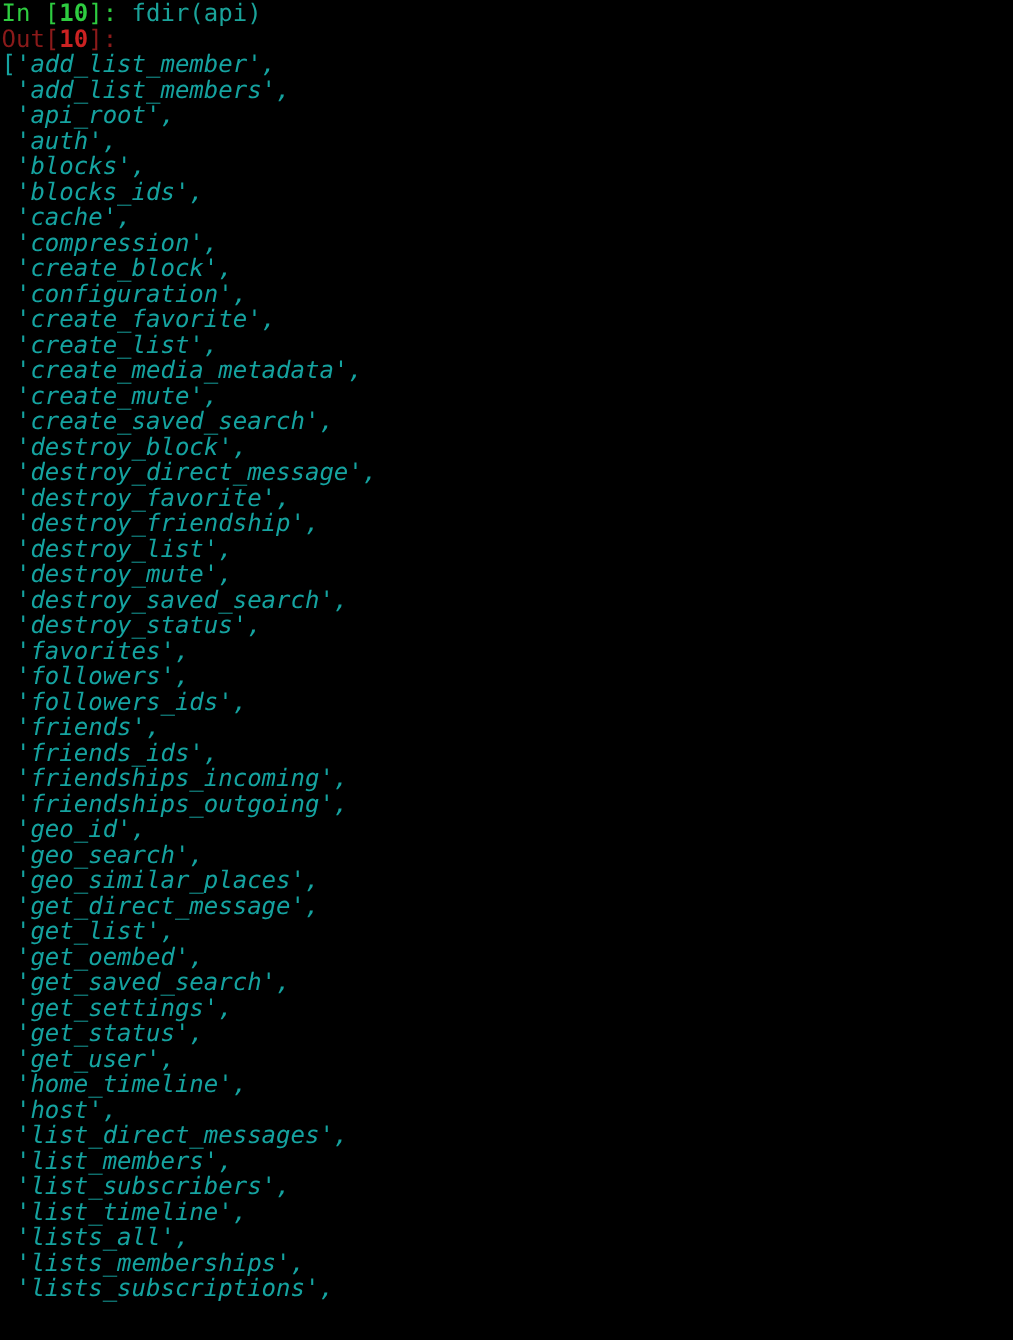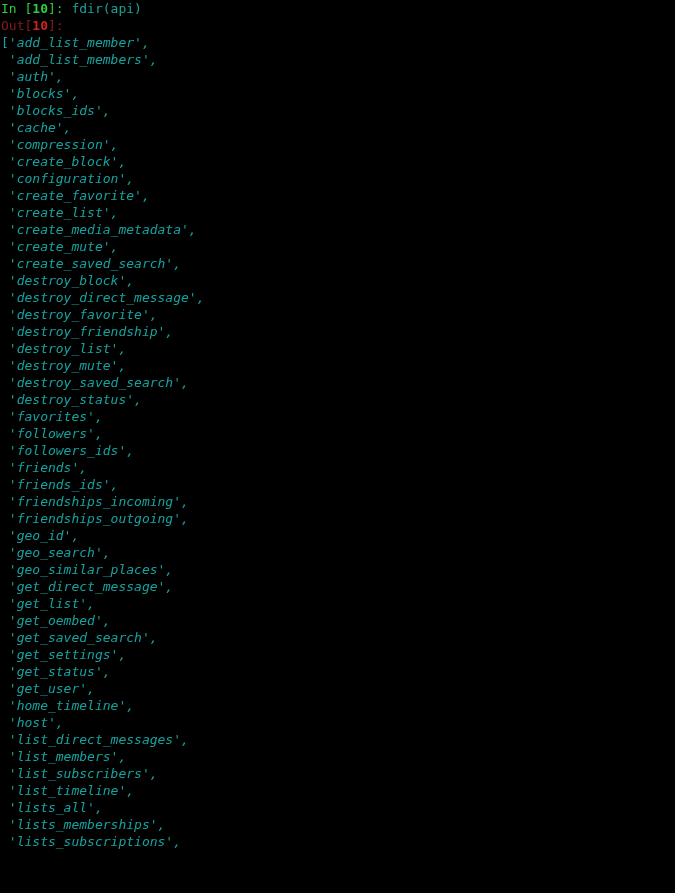--- a/index.html
+++ b/index.html
@@ -18,21 +18,21 @@
     width: 675px;
     height: 893px;
     background: #000000;
     padding: 0;
     box-sizing: border-box;
     overflow: hidden;
     position: relative;
   }
   .line {
     font-family: "DejaVu Sans Mono", "Liberation Mono", monospace;
-    font-size: 13px;
+    font-size: 16px;
     line-height: 17px;
     height: 17px;
     white-space: pre;
     letter-spacing: 0px;
     padding-left: 1px;
   }
   .prompt-in   { color: #2ecc40; }
   .prompt-in-b { color: #2ecc40; font-weight: bold; }
   .code        { color: #1aa39a; }
   .prompt-out  { color: #8b1a1a; margin-top: 10px; }
@@ -45,20 +45,21 @@
 
 <div id="terminal">
 
   <div class="line"><span class="prompt-in">In [</span><span class="prompt-in-b">10</span><span class="prompt-in">]:</span><span class="code"> <span>fdir(api)</span></span></div>
 
   <div class="line"><span class="prompt-out">Out[</span><span class="prompt-out-b">10</span><span class="prompt-out">]:</span></div>
 
   <div id="output-list">
       <div class="line"><span class="punct">[</span><span class="str">'add_list_member',</span></div>
       <div class="line"><span class="punct"> </span><span class="str">'add_list_members',</span></div>
+      <div class="line"><span class="punct"> </span><span class="str">'api_root',</span></div>
       <div class="line"><span class="punct"> </span><span class="str">'auth',</span></div>
       <div class="line"><span class="punct"> </span><span class="str">'blocks',</span></div>
       <div class="line"><span class="punct"> </span><span class="str">'blocks_ids',</span></div>
       <div class="line"><span class="punct"> </span><span class="str">'cache',</span></div>
       <div class="line"><span class="punct"> </span><span class="str">'compression',</span></div>
       <div class="line"><span class="punct"> </span><span class="str">'create_block',</span></div>
       <div class="line"><span class="punct"> </span><span class="str">'configuration',</span></div>
       <div class="line"><span class="punct"> </span><span class="str">'create_favorite',</span></div>
       <div class="line"><span class="punct"> </span><span class="str">'create_list',</span></div>
       <div class="line"><span class="punct"> </span><span class="str">'create_media_metadata',</span></div>

